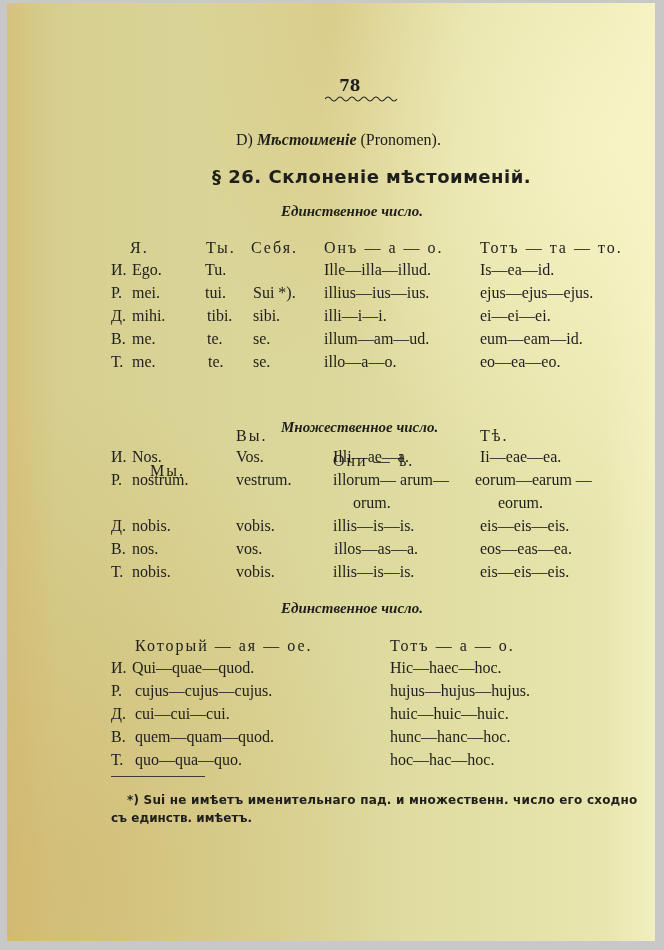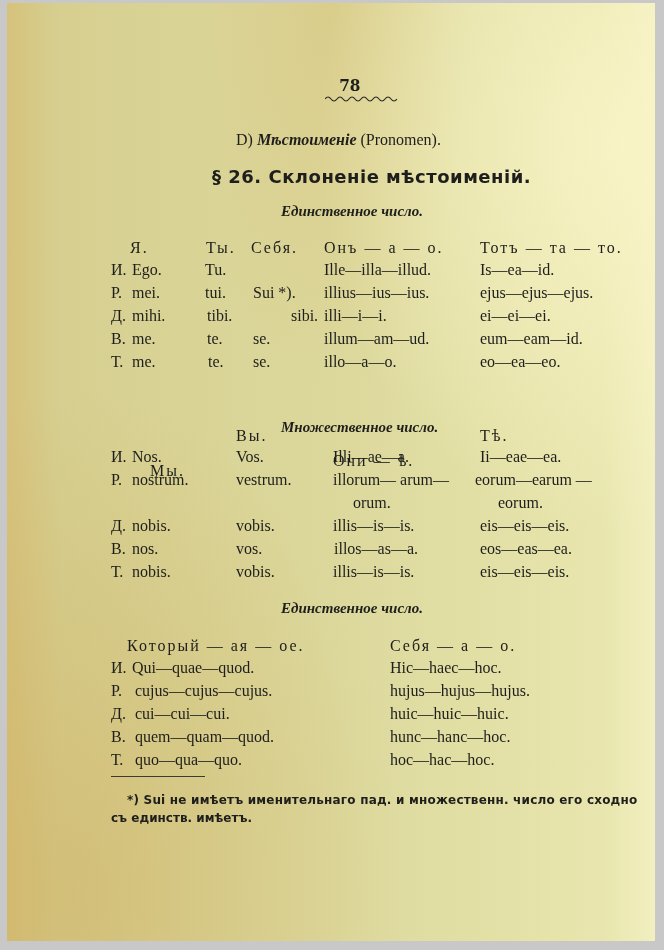--- a/index.html
+++ b/index.html
@@ -69,21 +69,21 @@
     <div class="abs row" style="left:125px;top:281px;">mei.</div>
     <div class="abs row" style="left:198px;top:281px;">tui.</div>
     <div class="abs row" style="left:246px;top:281px;">Sui *).</div>
     <div class="abs row" style="left:317px;top:281px;">illius—ius—ius.</div>
     <div class="abs row" style="left:473px;top:281px;">ejus—ejus—ejus.</div>
   </div>
   <div>
     <div class="abs row" style="left:104px;top:304px;">Д.</div>
     <div class="abs row" style="left:125px;top:304px;">mihi.</div>
     <div class="abs row" style="left:200px;top:304px;">tibi.</div>
-    <div class="abs row" style="left:246px;top:304px;margin-left:38px;">sibi.</div>
+    <div class="abs row" style="left:246px;top:304px;">sibi.</div>
     <div class="abs row" style="left:317px;top:304px;">illi—i—i.</div>
     <div class="abs row" style="left:473px;top:304px;">ei—ei—ei.</div>
   </div>
   <div>
     <div class="abs row" style="left:104px;top:327px;">В.</div>
     <div class="abs row" style="left:125px;top:327px;">me.</div>
     <div class="abs row" style="left:200px;top:327px;">te.</div>
     <div class="abs row" style="left:246px;top:327px;">se.</div>
     <div class="abs row" style="left:317px;top:327px;">illum—am—ud.</div>
     <div class="abs row" style="left:473px;top:327px;">eum—eam—id.</div>
@@ -139,22 +139,22 @@
   <div>
     <div class="abs row" style="left:104px;top:560px;">Т.</div>
     <div class="abs row" style="left:125px;top:560px;">nobis.</div>
     <div class="abs row" style="left:229px;top:560px;">vobis.</div>
     <div class="abs row" style="left:326px;top:560px;">illis—is—is.</div>
     <div class="abs row" style="left:473px;top:560px;">eis—eis—eis.</div>
   </div>
 
   <div class="abs sub" style="left:274px;top:597px;">Единственное число.</div>
 
-  <div class="abs row spaced" style="left:120px;top:634px;">Который — ая — ое.</div>
-  <div class="abs row spaced" style="left:383px;top:634px;">Себя — а — о.</div>
+  <div class="abs row spaced" style="left:128px;top:634px;">Который — ая — ое.</div>
+  <div class="abs row spaced" style="left:383px;top:634px;">Тотъ — а — о.</div>
 
   <div>
     <div class="abs row" style="left:104px;top:656px;">И.</div>
     <div class="abs row" style="left:125px;top:656px;">Qui—quae—quod.</div>
     <div class="abs row" style="left:383px;top:656px;">Hic—haec—hoc.</div>
   </div>
   <div>
     <div class="abs row" style="left:104px;top:679px;">Р.</div>
     <div class="abs row" style="left:128px;top:679px;">cujus—cujus—cujus.</div>
     <div class="abs row" style="left:383px;top:679px;">hujus—hujus—hujus.</div>

